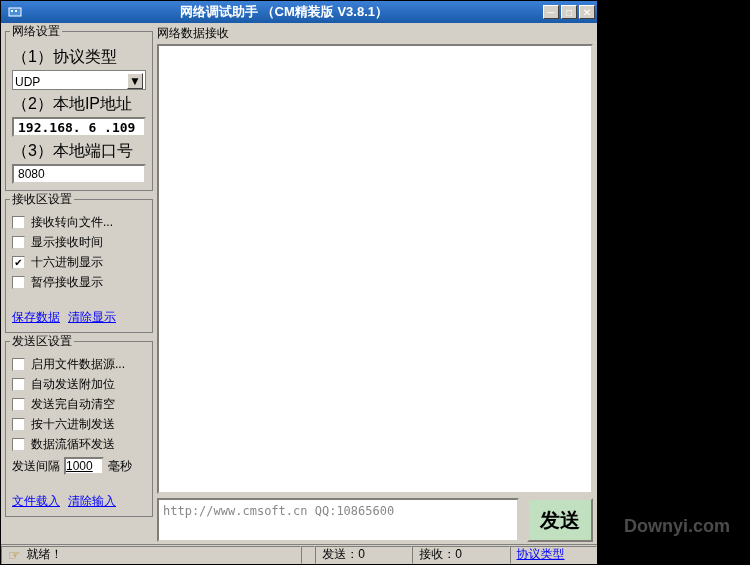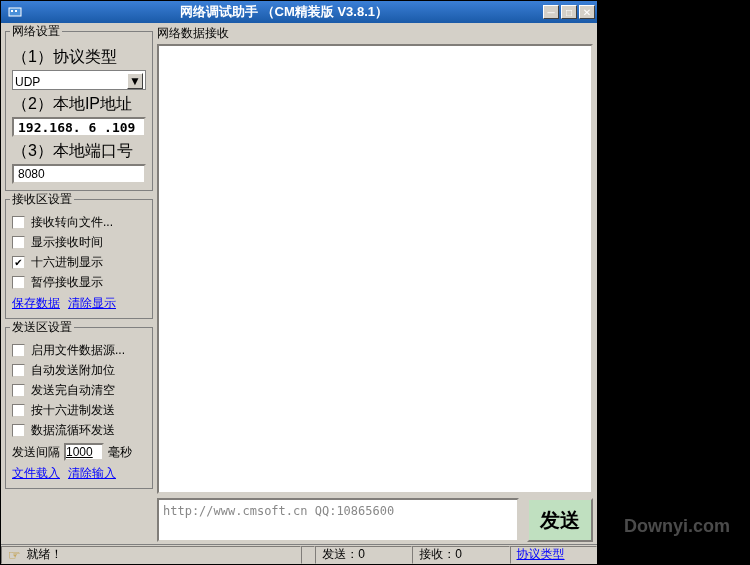--- a/index.html
+++ b/index.html
@@ -18,21 +18,21 @@
 .group::before { content: ""; position: absolute; top: 0; left: 0; right: 0; border-top: 1px solid #808080; }
 .label { font-size: 16px; margin: 4px 0 2px 0; }
 .select { width: 100%; height: 20px; border: 1px solid #808080; background: #fff; display: flex; align-items: flex-end; padding: 0 2px; }
 .select-btn { width: 16px; height: 16px; background: #d4d0c8; border: 1px solid #fff; border-right-color: #404040; border-bottom-color: #404040; margin-left: auto; display: flex; align-items: center; justify-content: center; }
 .input { width: 100%; height: 20px; border: 2px inset #d4d0c8; background: #fff; padding: 0 4px; font-family: monospace; font-weight: bold; font-size: 13px; }
 .input-small { width: 100%; height: 20px; border: 2px inset #d4d0c8; background: #fff; padding: 0 4px; }
 .connect-btn { width: 100%; height: 28px; margin-top: 8px; border: 2px outset #d4d0c8; background: #d4d0c8; display: flex; align-items: center; justify-content: center; gap: 10px; font-size: 14px; font-weight: bold; cursor: pointer; }
 .connect-dot { width: 12px; height: 12px; border: 2px solid #000; border-radius: 50%; background: #000; box-shadow: inset 0 0 0 2px #d4d0c8; }
 .checkbox-row { display: flex; align-items: center; gap: 6px; margin: 3px 0; }
 .checkbox { width: 13px; height: 13px; border: 1px inset #d4d0c8; background: #fff; display: flex; align-items: center; justify-content: center; font-size: 10px; }
-.link-row { display: flex; gap: 8px; margin-top: 4px; }
+.link-row { display: flex; gap: 8px; margin-top: 18px; }
 .link { color: #0000ff; text-decoration: underline; cursor: pointer; font-size: 12px; }
 .interval-row { display: flex; align-items: center; gap: 4px; margin-top: 4px; }
 .interval-input { width: 40px; height: 18px; border: 2px inset #d4d0c8; background: #fff; text-align: left; text-decoration: underline; }
 .recv-label { font-size: 12px; margin-bottom: 2px; }
 .recv-area { flex: 1; border: 2px inset #d4d0c8; background: #fff; padding: 2px; overflow: auto; }
 .send-row { display: flex; gap: 8px; margin-top: 4px; height: 44px; }
 .send-input { flex: 1; border: 2px inset #d4d0c8; background: #fff; padding: 4px; font-family: monospace; color: #888; }
 .send-btn { width: 66px; background: #c0e0c0; border: 2px outset #d4d0c8; font-size: 20px; font-weight: bold; cursor: pointer; display: flex; align-items: center; justify-content: center; }
 .statusbar { height: 20px; border-top: 1px solid #808080; display: flex; align-items: center; background: #d4d0c8; }
 .status-cell { height: 18px; border: 1px inset #d4d0c8; display: flex; align-items: center; padding: 0 6px; font-size: 12px; }

